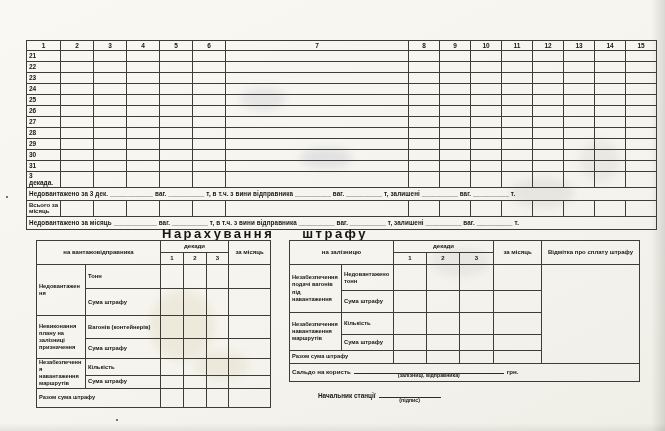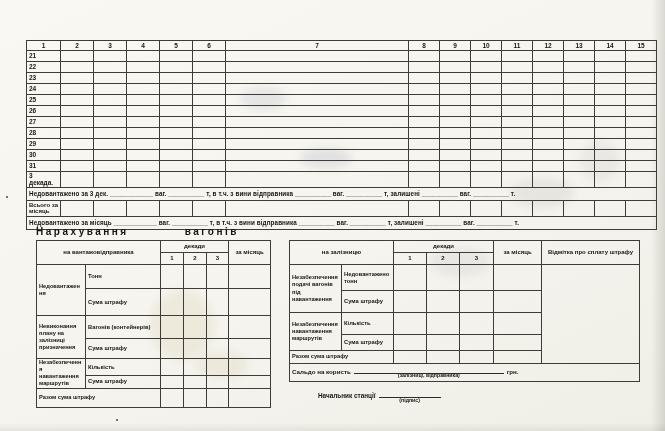--- a/index.html
+++ b/index.html
@@ -25,22 +25,22 @@
 
   .top{position:absolute;left:26px;top:40px;width:630px;}
   .top td{height:10px;}
   .top td.hd{text-align:center;font-size:6.5px;height:9px;padding:0;}
   .top td.lbl{font-size:6.5px;text-align:left;}
   .top tr.textrow td{height:12px;font-size:6.3px;letter-spacing:0.1px;white-space:nowrap;}
   .top tr.totalrow td{height:15px;}
   .top tr.totalrow td.lbl{font-size:6px;line-height:1.1;}
 
   .bottom{position:absolute;left:36px;top:226px;width:602px;}
-  .pen-title{display:flex;gap:56px;height:13px;
-    font-size:10px;font-weight:bold;letter-spacing:2.5px;color:#161616;}
+  .pen-title{display:flex;gap:28px;margin-left:126px;height:13px;
+    font-size:13px;font-weight:bold;letter-spacing:2.5px;color:#161616;}
   .tables{display:flex;gap:18px;margin-top:1px;align-items:flex-start;}
   .bt .hd{text-align:center;font-size:6px;}
   .bt .glbl{font-size:5.7px;line-height:1.25;}
   .bt .slbl{font-size:5.8px;line-height:1.2;}
   .bt .saldo{font-size:6.2px;vertical-align:top;padding-top:2px;white-space:nowrap;}
 
   .uline{display:inline-block;height:7px;border-bottom:1px solid #2c2c28;position:relative;
     vertical-align:baseline;margin:0 3px;}
   .uline .cap{position:absolute;top:7px;left:50%;transform:translateX(-50%);
     font-size:5.2px;font-weight:bold;white-space:nowrap;color:#161616;}
@@ -326,21 +326,21 @@
         </tr>
       <tr class="textrow">
         <td colspan="15">Недовантажено за місяць ____________ ваг. __________ т, в т.ч. з вини відправника __________ ваг. __________ т, залишені __________ ваг. __________ т.</td>
       </tr>
     </tbody>
   </table>
 
   <div class="bottom">
     <div class="pen-title">
       <span>Нарахування</span>
-      <span>вагонів</span>
+      <span>штрафу</span>
     </div>
 
     <div class="tables">
 
       <table class="grid bt" style="width:234px">
         <colgroup>
           <col style="width:49px">
             <col style="width:75px">
             <col style="width:23px">
           <col style="width:23px">

